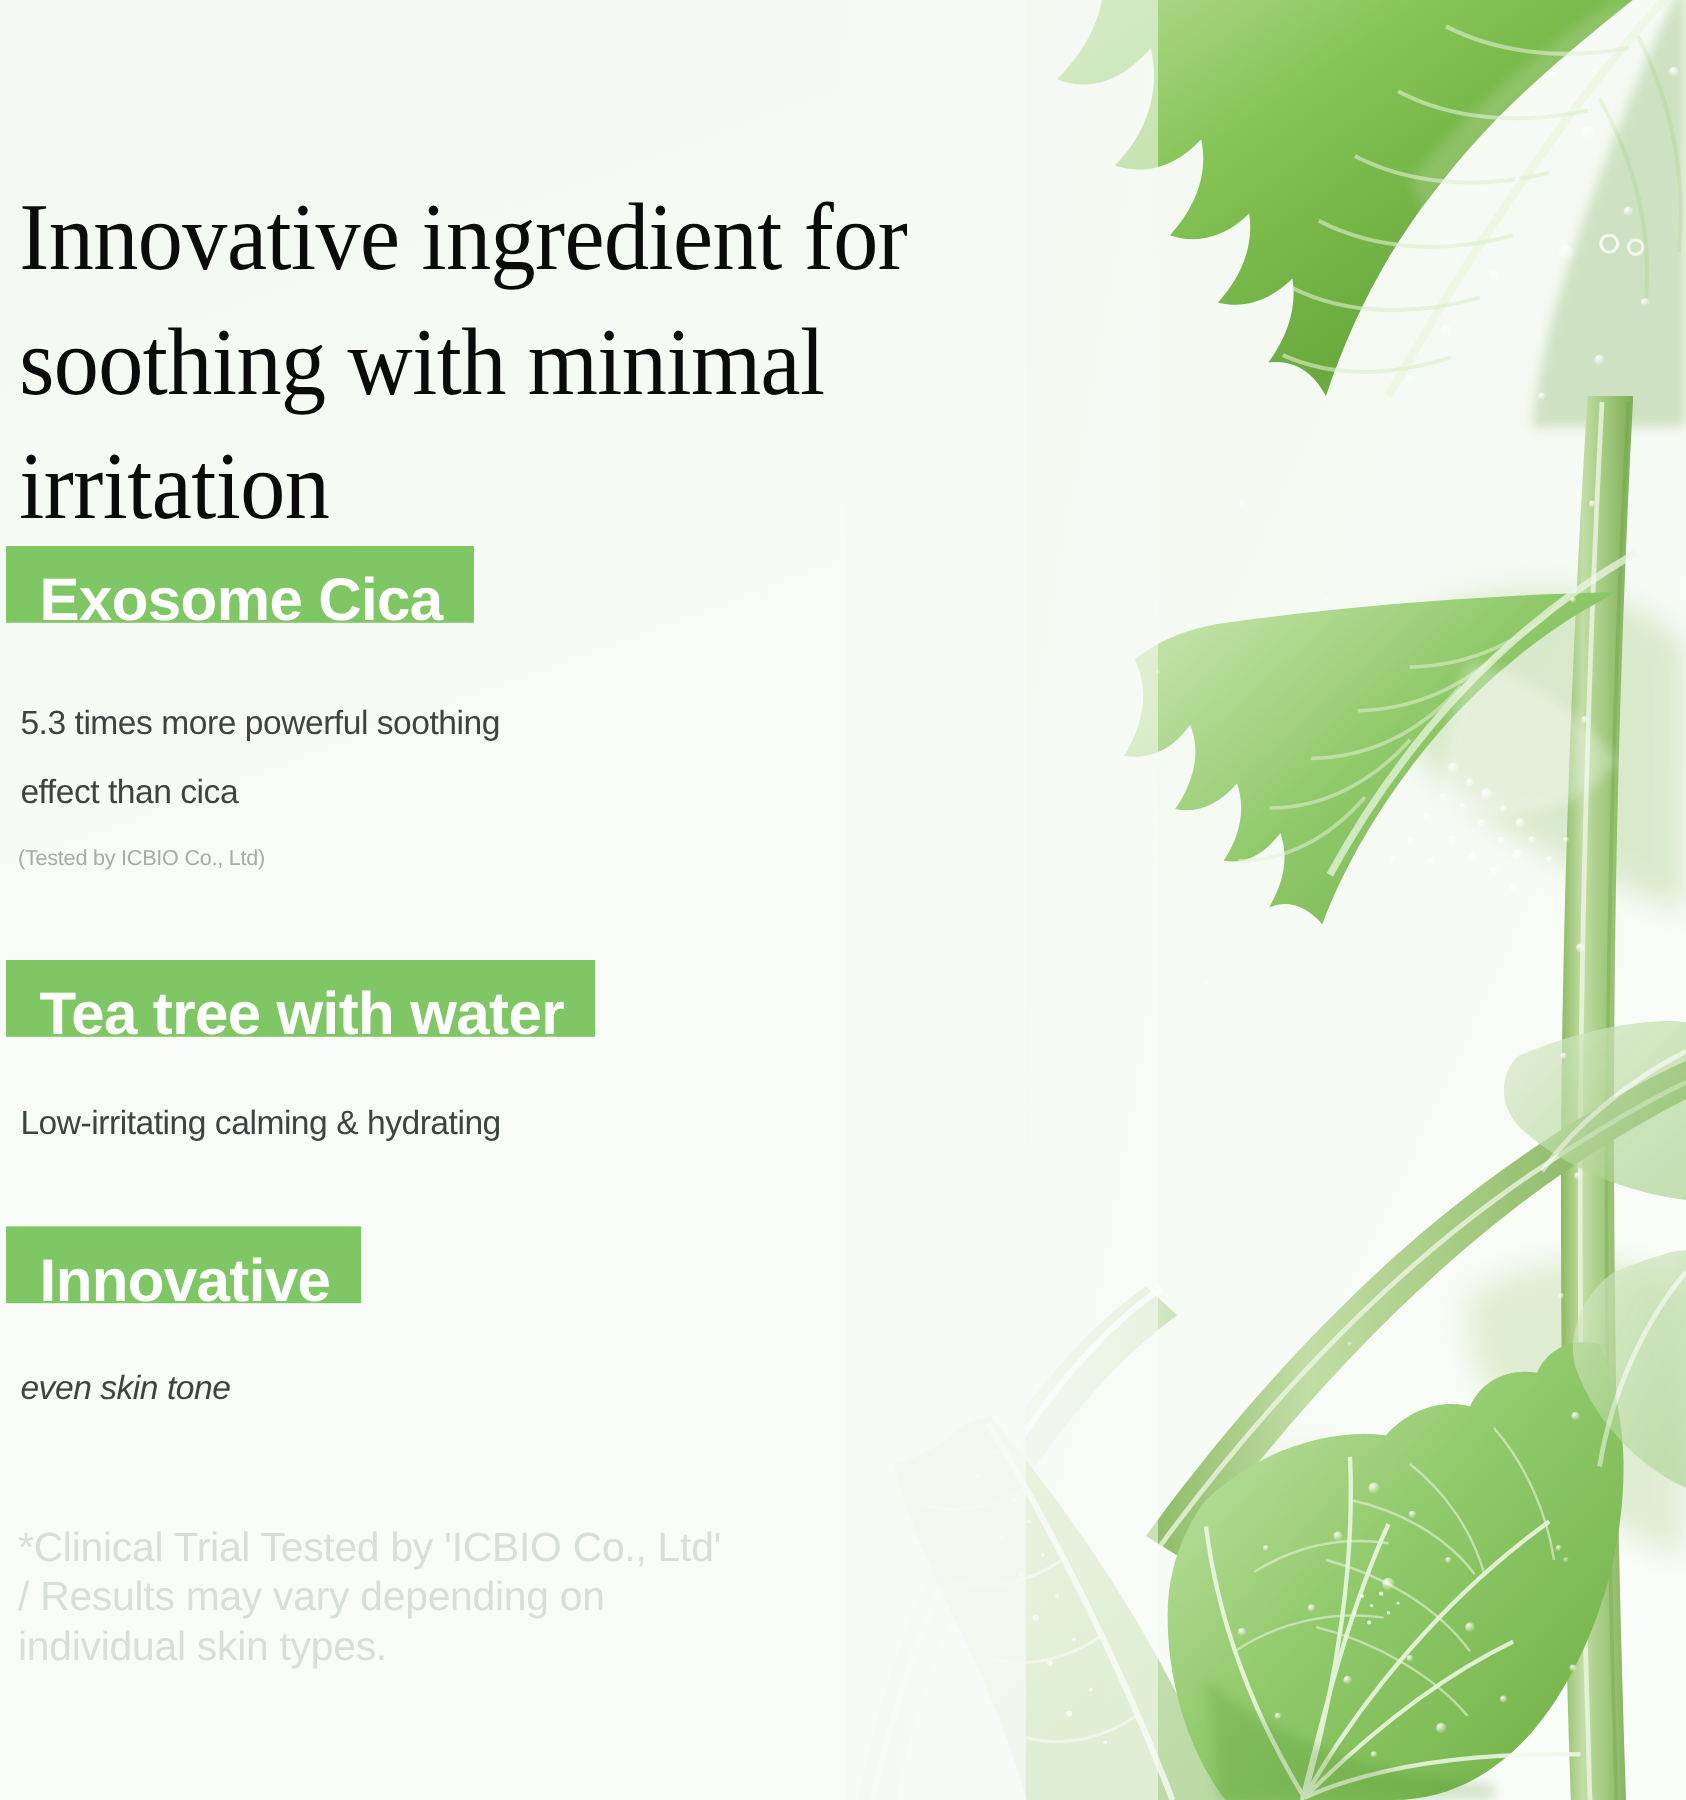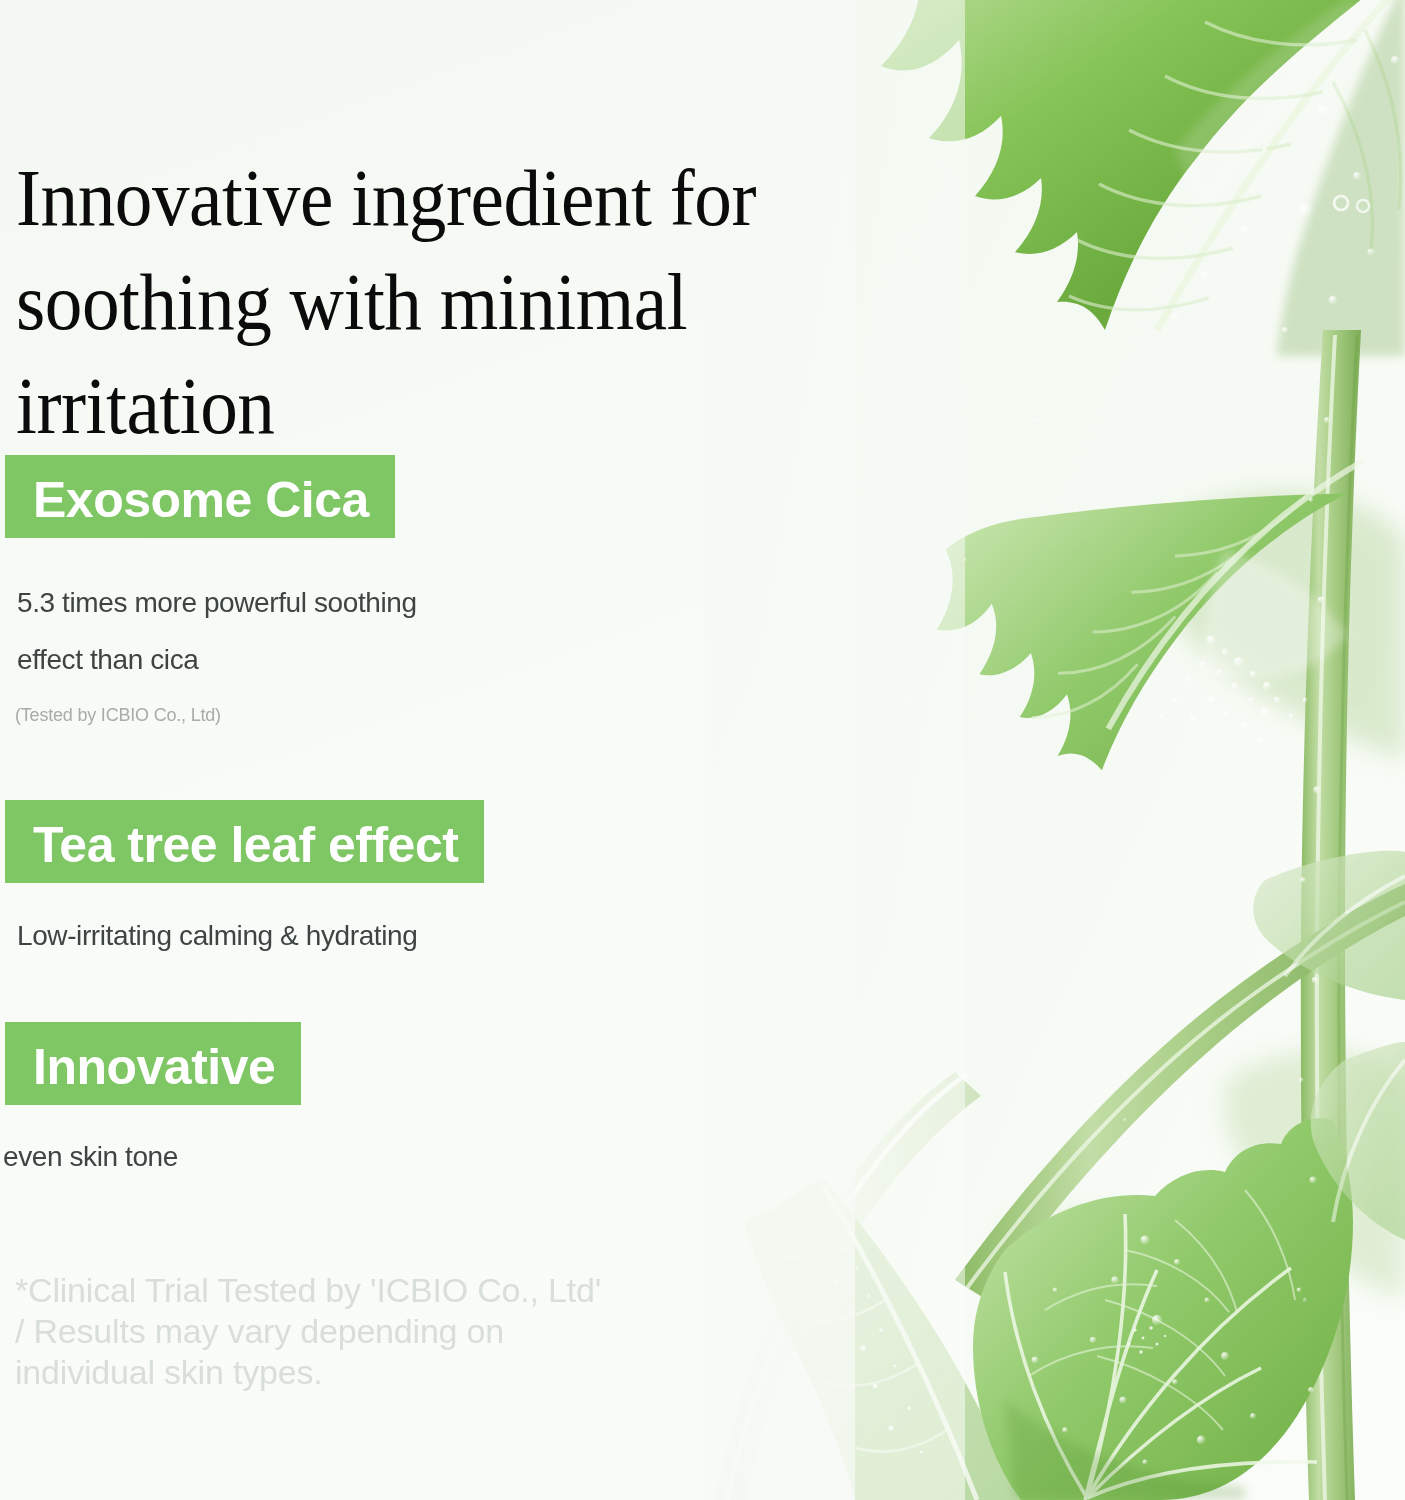--- a/index.html
+++ b/index.html
@@ -55,40 +55,40 @@
 
   
   .chip {
     position:absolute;
     display:inline-block;
     background:#7fc765;
     color:#ffffff;
     font-size:50px;
     font-weight:bold;
     line-height:90px;
-    height:83px;
+    height:64px;
     padding:0 26px 0 28px;
     letter-spacing:-0.5px;
     white-space:nowrap;
   }
   .chip-exosome   { left:5px; top:455px; }
   .chip-teatree   { left:5px; top:800px; }
   .chip-niacin    { left:5px; top:1022px; }
 
   .body-text {
     position:absolute;
     color:#3d4442;
     font-size:28px;
     line-height:57px;
     letter-spacing:-0.4px;
     white-space:pre-line;
   }
   .body-exosome { left:17px; top:574px; width:760px; }
   .body-teatree { left:17px; top:907px; width:760px; }
-  .body-niacin  { left:3px; top:1128px; width:760px; }
+  .body-niacin  { left:17px; top:1128px; width:760px;font-style:italic; }
 
   .subnote {
     position:absolute;
     left:15px; top:698px;
     color:#a6ada8;
     font-size:18px;
     line-height:34px;
     letter-spacing:-0.2px;
   }
 
@@ -447,21 +447,21 @@
   <div class="content">
 
     <div class="headline">Innovative ingredient for
 soothing with minimal irritation</div>
 
     <div class="chip chip-exosome">Exosome Cica</div>
     <div class="body-text body-exosome">5.3 times more powerful soothing
 effect than cica</div>
     <div class="subnote">(Tested by ICBIO Co., Ltd)</div>
 
-    <div class="chip chip-teatree">Tea tree leaf effect</div>
+    <div class="chip chip-teatree">Tea tree with water</div>
     <div class="body-text body-teatree">Low-irritating calming &amp; hydrating</div>
 
     <div class="chip chip-niacin">Innovative</div>
     <div class="body-text body-niacin">even skin tone</div>
 
     <div class="footnote">*Clinical Trial Tested by 'ICBIO Co., Ltd'
 / Results may vary depending on
 individual skin types.</div>
   </div>
 

